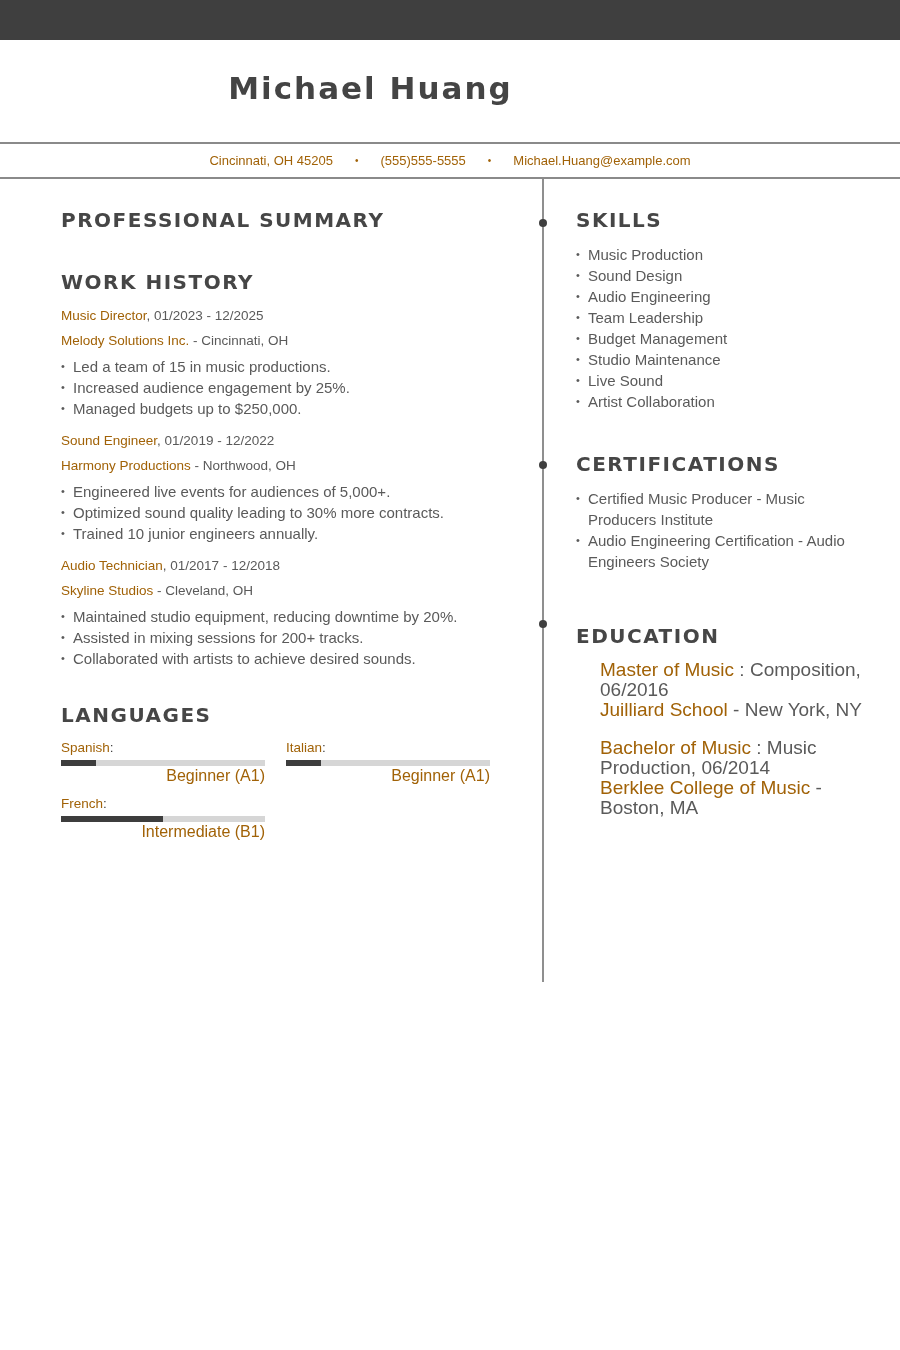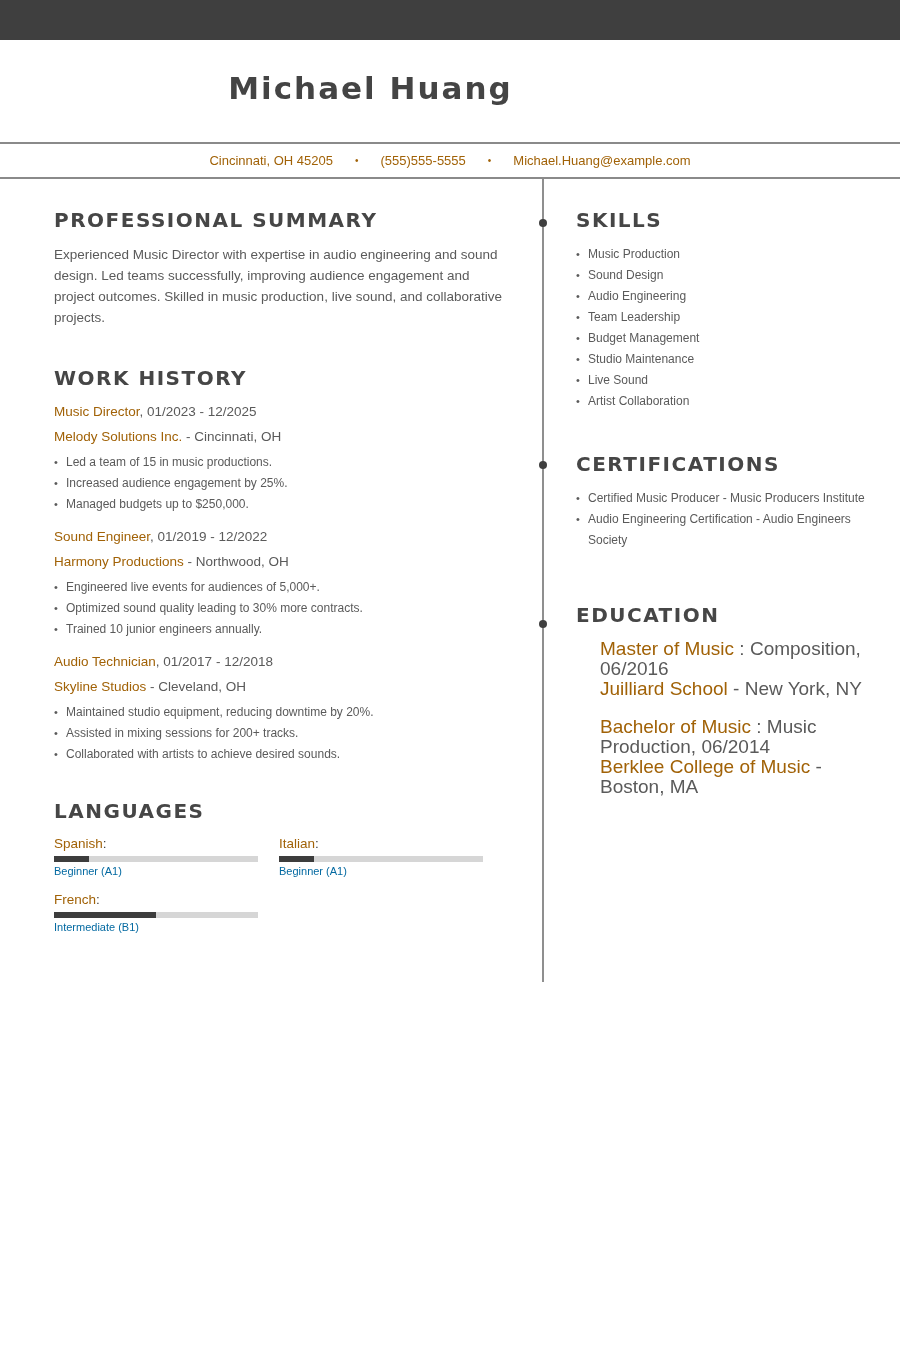--- a/index.html
+++ b/index.html
@@ -10,38 +10,38 @@
           font-family: "DejaVu Sans", sans-serif; font-weight: bold; font-size: 31px;
           letter-spacing: 2px; color: #444444; }
   .contact-bar { position: absolute; left: 0; top: 142px; width: 900px; height: 37px;
                  border-top: 2px solid #8a8a8a; border-bottom: 2px solid #8a8a8a;
                  display: flex; justify-content: center; align-items: center;
                  font-size: 13px; color: #a16207; }
   .contact-bar .sep { margin: 0 22px; font-size: 10px; }
   .vline { position: absolute; left: 542px; top: 179px; width: 2px; height: 803px; background: #8f8f8f; }
   .dot { position: absolute; left: 539px; width: 8px; height: 8px; border-radius: 50%; background: #3f3f3f; }
 
-  .left { position: absolute; left: 54px; top: 208px; width: 455px; }
+  .left { position: absolute; left: 61px; top: 208px; width: 455px; }
   .right { position: absolute; left: 576px; top: 208px; width: 290px; }
 
   .section-title { font-family: "DejaVu Sans", sans-serif; font-weight: bold; font-size: 20px;
                    letter-spacing: 1.5px; color: #464646; margin-bottom: 12px; }
   .para { font-size: 13.5px; line-height: 21px; color: #5a5a5a; }
   .job { margin-bottom: 12px; }
   .job-line { font-size: 13.5px; line-height: 20px; color: #5a5a5a; margin-bottom: 5px; }
   .b { font-weight: normal; color: #a16207; }
   ul.bullets { list-style: none; }
-  ul.bullets li { font-size: 12px; line-height: 21px; color: #5a5a5a; padding-left: 12px; position: relative; }
+  ul.bullets li { font-size: 15px; line-height: 21px; color: #5a5a5a; padding-left: 12px; position: relative; }
   ul.bullets li::before { content: "•"; position: absolute; left: 0; top: 0; font-size: 11px; }
 
   .lang-grid { display: grid; grid-template-columns: 204px 204px; column-gap: 21px; row-gap: 10px; }
   .lang-name { font-size: 13.5px; line-height: 18px; color: #444; }
   .bar { height: 6px; background: #d6d6d6; margin-top: 3px; position: relative; }
   .bar .fill { position: absolute; left: 0; top: 0; height: 6px; background: #3d3d3d; }
-  .lang-level { font-size: 11px; line-height: 19px; color: #0369a1; }
+  .lang-level { font-size: 16px; line-height: 19px; color: #a16207; text-align: right; }
 
   .edu-line { font-size: 19px; line-height: 20px; color: #5a5a5a; padding-left: 24px; }
 </style>
 </head>
 <body>
 
 <div class="topbar"></div>
 <h1 class="name">Michael Huang</h1>
 
 <div class="contact-bar">
@@ -53,21 +53,20 @@
 </div>
 
 <div class="vline"></div>
 <div class="dot" style="top:219px"></div>
 <div class="dot" style="top:461px"></div>
 <div class="dot" style="top:620px"></div>
 
 <div class="left">
   <section style="margin-bottom:38px">
     <h2 class="section-title">PROFESSIONAL SUMMARY</h2>
-    <p class="para">Experienced Music Director with expertise in audio engineering and sound design. Led teams successfully, improving audience engagement and project outcomes. Skilled in music production, live sound, and collaborative projects.</p>
   </section>
 
   <section style="margin-bottom:34px">
     <h2 class="section-title">WORK HISTORY</h2>
     <div class="job">
       <div class="job-line"><span class="b">Music Director</span><span>, 01/2023 - 12/2025</span></div>
       <div class="job-line"><span class="b">Melody Solutions Inc.</span><span> - Cincinnati, OH</span></div>
       <ul class="bullets">
         <li>Led a team of 15 in music productions.</li>
         <li>Increased audience engagement by 25%.</li>

